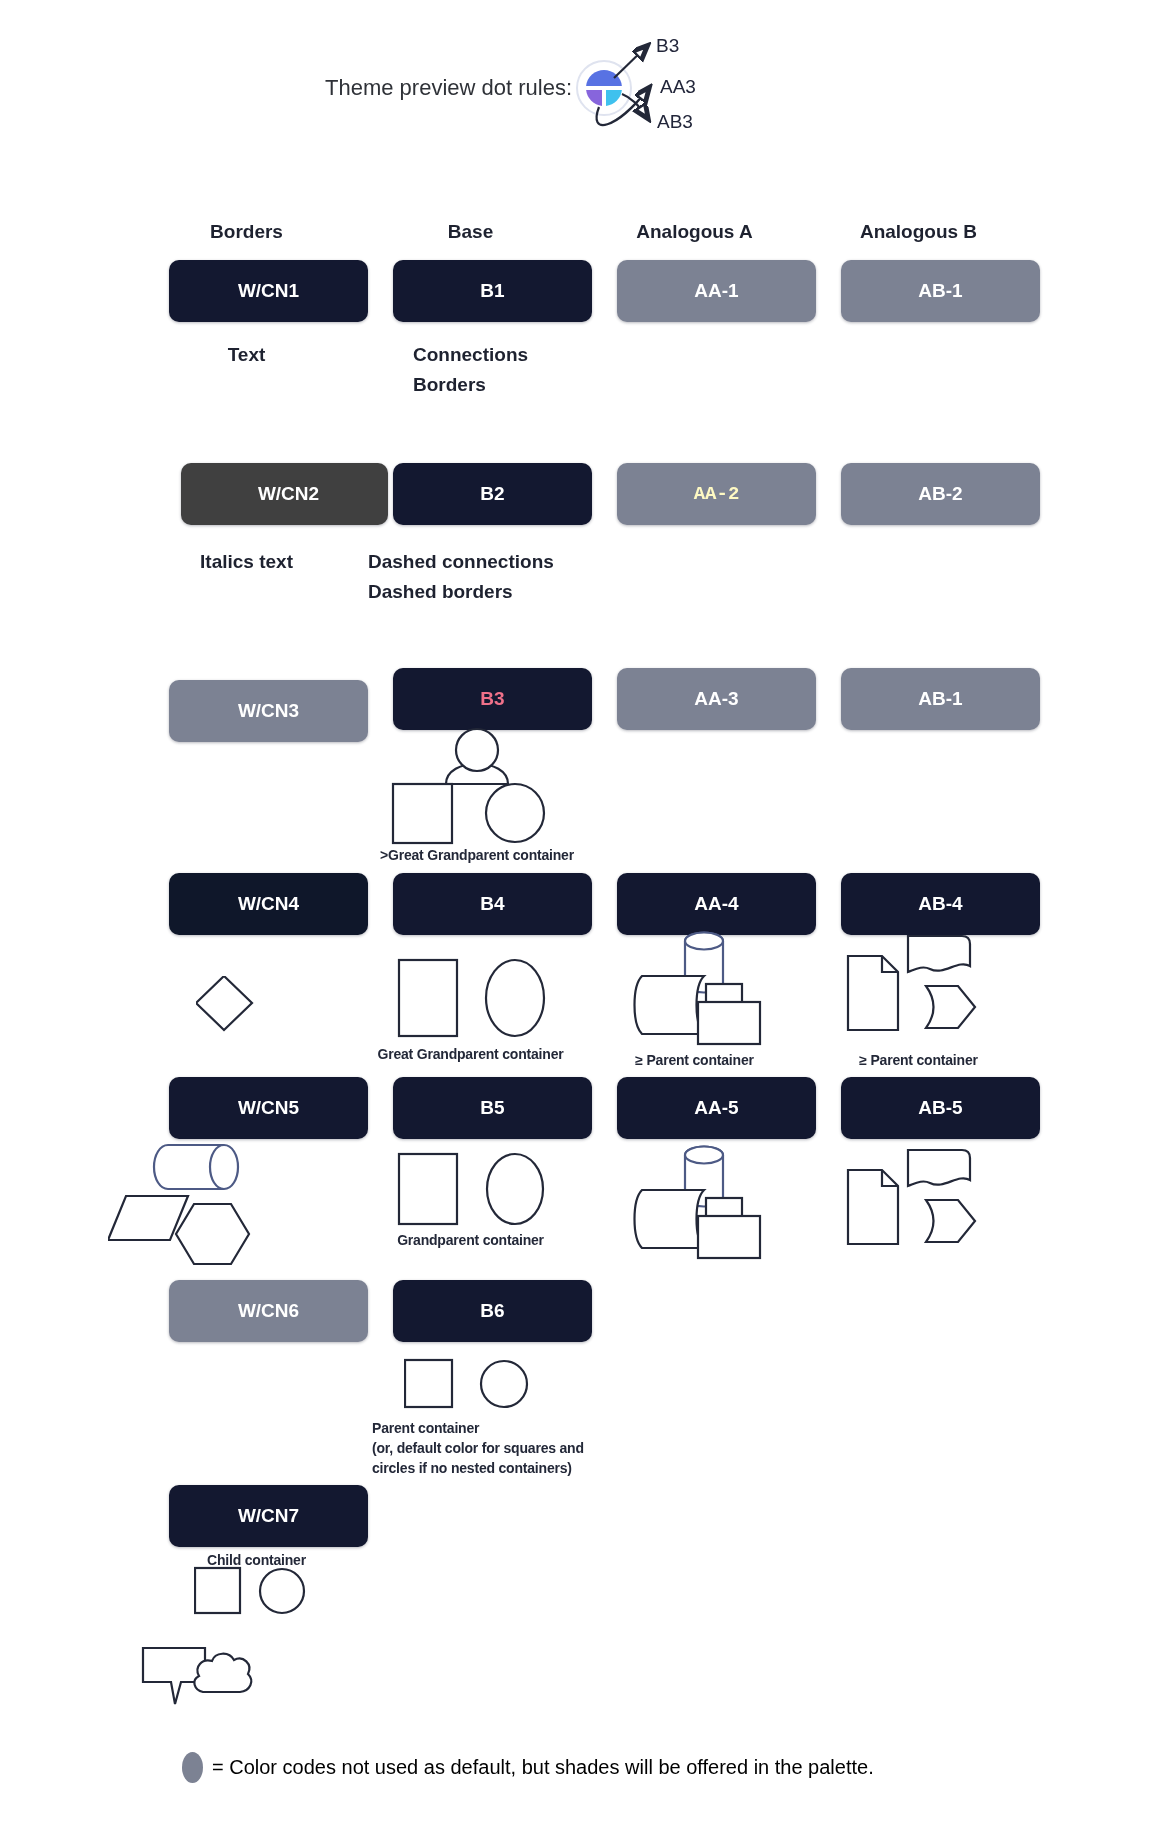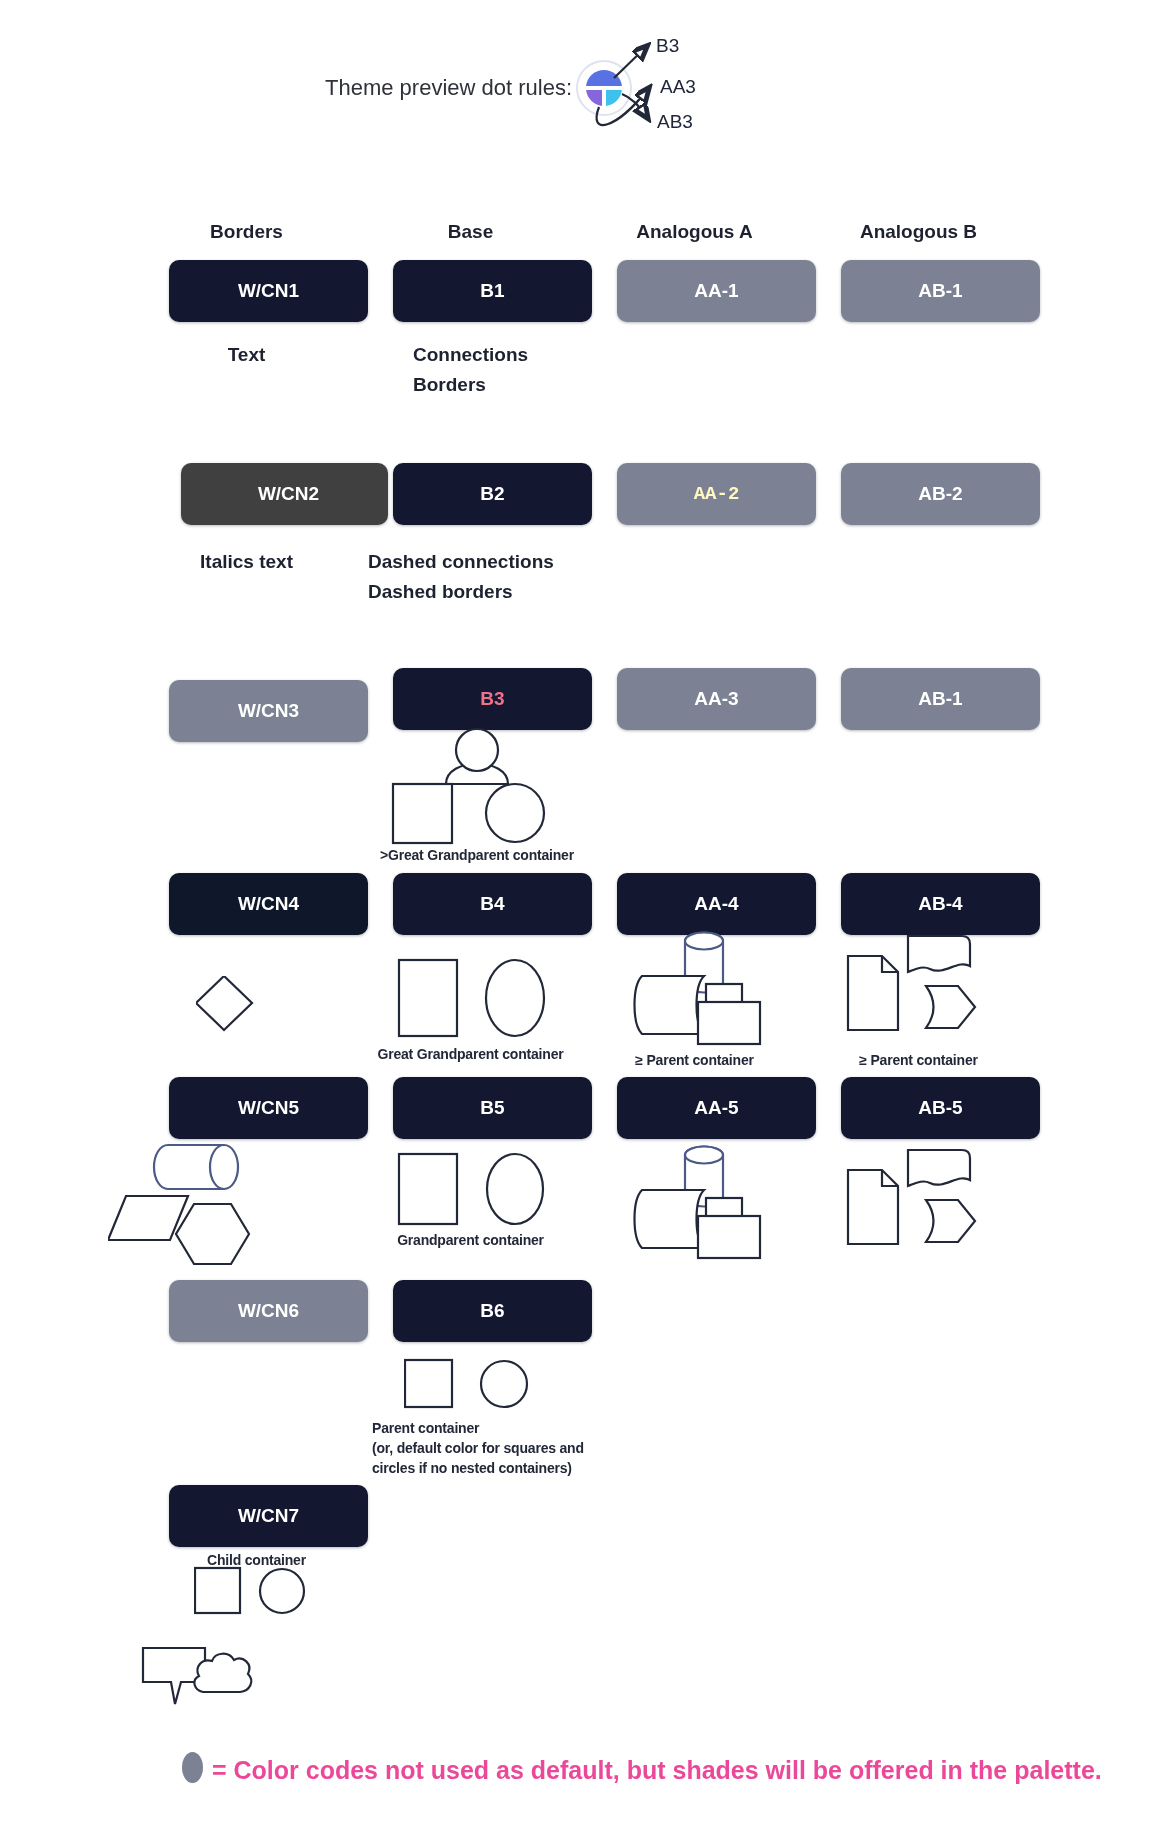--- a/index.html
+++ b/index.html
@@ -18,21 +18,21 @@
   .ann{position:absolute;font-weight:bold;font-size:19px;color:#1e2230;line-height:22px;}
   .cap{position:absolute;font-weight:bold;font-size:14px;color:#232838;
        letter-spacing:-0.2px;line-height:20px;white-space:nowrap;}
   .center199{width:199px;text-align:center;}
   .shape{position:absolute;}
   .shape path,.shape rect,.shape circle,.shape ellipse,.shape polygon{
       fill:#ffffff;stroke:#232838;stroke-width:2.2;}
   .shape .blue{stroke:#4d5a85;}
   .shape .nofill{fill:none;}
   .legend-dot{position:absolute;left:182px;top:1752px;width:21px;height:31px;border-radius:50%;}
-  .footer-text{position:absolute;left:212px;top:1756px;font-weight:bold;font-size:25px;color:#ec4899;}
+  .footer-text{position:absolute;left:212px;top:1756px;font-weight:normal;font-size:20px;color:#000000;}
 </style>
 </head>
 <body>
 
 <div class="canvas">
 
   <div class="title">Theme preview dot rules:</div>
 
   <div class="dot-ring">
     <svg width="40" height="40" style="position:absolute;left:6px;top:6px">

